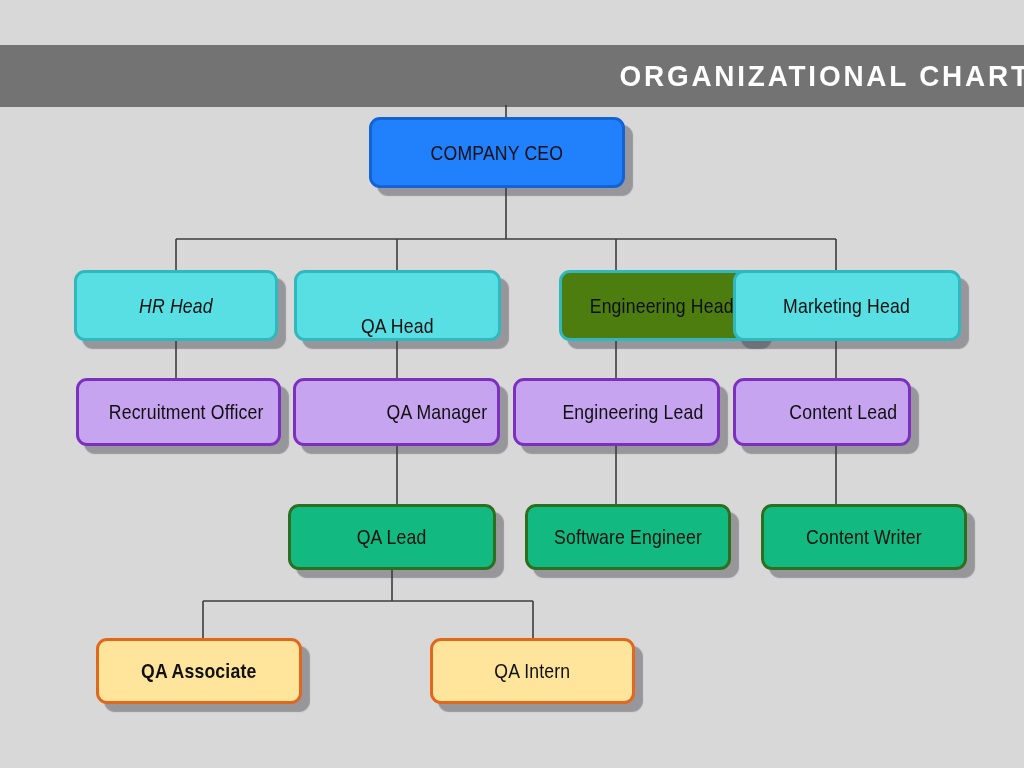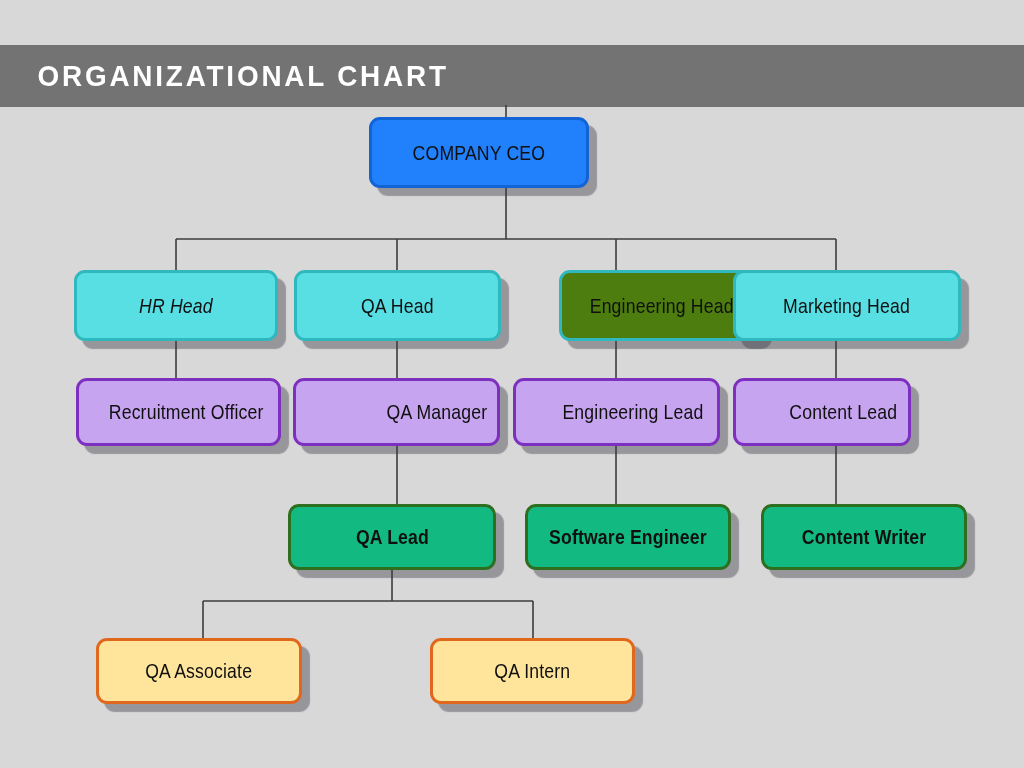--- a/index.html
+++ b/index.html
@@ -7,21 +7,21 @@
     width: 1024px; height: 768px; overflow: hidden;
     font-family: "Liberation Sans", sans-serif;
   }
   .stage {
     position: relative; width: 1024px; height: 768px;
     background: #d8d8d8;
   }
   .header-band {
     position: absolute; left: 0; top: 45px; width: 1024px; height: 62px;
     background: #737373;
-    display: flex; align-items: center; justify-content: flex-start;
+    display: flex; align-items: center; justify-content: flex-end;
   }
   .header-title {
     color: #ffffff; font-weight: bold; font-size: 30px;
     letter-spacing: 3px; white-space: nowrap;
     transform: translateX(22px) scaleX(0.93);
   }
   svg.connectors {
     position: absolute; left: 0; top: 0; width: 1024px; height: 768px;
     stroke: #3d3d3d;
   }
@@ -33,49 +33,49 @@
     box-shadow: 8px 8px 1px rgba(60, 60, 72, 0.42);
   }
   .node-label {
     color: #101010; font-size: 21px; white-space: nowrap;
     transform: scaleX(0.84); transform-origin: center;
     letter-spacing: 0.2px;
   }
   .tier-ceo     { background: #2180fc; border-color: #1263d6; }
   .tier-head    { background: #57dfe3; border-color: #2fb9be; }
   .tier-manager { background: #c7a4ef; border-color: #7d2fc0; justify-content: flex-end; }
-  .tier-lead    { background: #12ba81; border-color: #2e6e1f; font-weight: bold; }
+  .tier-lead    { background: #12ba81; border-color: #2e6e1f; }
   .tier-junior  { background: #ffe49c; border-color: #e0671c; }
 </style>
 </head>
 <body>
 
 <div class="stage" style="background-color: rgb(216, 216, 216);">
 
   <div class="header-band" style="background-color: rgb(115, 115, 115);">
     <div class="header-title" style="color: rgb(255, 255, 255);">ORGANIZATIONAL CHART</div>
   </div>
 
   <svg class="connectors" viewBox="0 0 1024 768" style="stroke: rgb(61, 61, 61);">
     <path d="M506,105 V117"></path>
     <path d="M506,188 V239 M176,239 H836 M176,239 V271 M397,239 V271 M616,239 V271 M836,239 V271"></path>
     <path d="M176,341 V378 M397,341 V378 M616,341 V378 M836,341 V378"></path>
     <path d="M397,446 V504 M616,446 V504 M836,446 V504"></path>
     <path d="M392,570 V601 M203,601 H533 M203,601 V638 M533,601 V638"></path>
   </svg>
 
-  <div class="node tier-ceo" style="left: 369px; top: 117px; width: 220px; height: 71px; background-color: rgb(33, 128, 252); border-color: rgb(18, 99, 214);">
+  <div class="node tier-ceo" style="left: 369px; top: 117px; width: 256px; height: 71px; background-color: rgb(33, 128, 252); border-color: rgb(18, 99, 214);">
     <span class="node-label">COMPANY CEO</span>
   </div>
 
   <div class="node tier-head" style="left: 74px; top: 270px; width: 204px; height: 71px; background-color: rgb(87, 223, 227); border-color: rgb(47, 185, 190); font-style: italic;">
     <span class="node-label">HR Head</span>
   </div>
 
-  <div class="node tier-head" style="left: 294px; top: 270px; width: 207px; height: 71px; background-color: rgb(87, 223, 227); border-color: rgb(47, 185, 190);">
+  <div class="node tier-head" style="left: 294px; top: 270px; width: 207px; height: 71px; background-color: rgb(87, 223, 227); border-color: rgb(47, 185, 190); align-items: flex-end;">
     <span class="node-label">QA Head</span>
   </div>
 
   <div class="node tier-head" style="left: 513px; top: 270px; width: 205px; height: 71px; background-color: #4d7c0f; border-color: rgb(47, 185, 190); margin-left: 46px;">
     <span class="node-label">Engineering Head</span>
   </div>
 
   <div class="node tier-head" style="left: 733px; top: 270px; width: 228px; height: 71px; background-color: rgb(87, 223, 227); border-color: rgb(47, 185, 190);">
     <span class="node-label">Marketing Head</span>
   </div>
@@ -101,21 +101,21 @@
   </div>
 
   <div class="node tier-lead" style="left: 525px; top: 504px; width: 206px; height: 66px; background-color: rgb(18, 186, 129); border-color: rgb(46, 110, 31);">
     <span class="node-label">Software Engineer</span>
   </div>
 
   <div class="node tier-lead" style="left: 761px; top: 504px; width: 206px; height: 66px; background-color: rgb(18, 186, 129); border-color: rgb(46, 110, 31);">
     <span class="node-label">Content Writer</span>
   </div>
 
-  <div class="node tier-junior" style="left: 96px; top: 638px; width: 206px; height: 66px; background-color: rgb(255, 228, 156); border-color: rgb(224, 103, 28);">
+  <div class="node tier-junior" style="left: 96px; top: 638px; width: 206px; height: 66px; background-color: rgb(255, 228, 156); border-color: rgb(224, 103, 28); font-weight: bold;">
     <span class="node-label">QA Associate</span>
   </div>
 
   <div class="node tier-junior" style="left: 430px; top: 638px; width: 205px; height: 66px; background-color: rgb(255, 228, 156); border-color: rgb(224, 103, 28);">
     <span class="node-label">QA Intern</span>
   </div>
 
 </div>
 
 </body></html>

